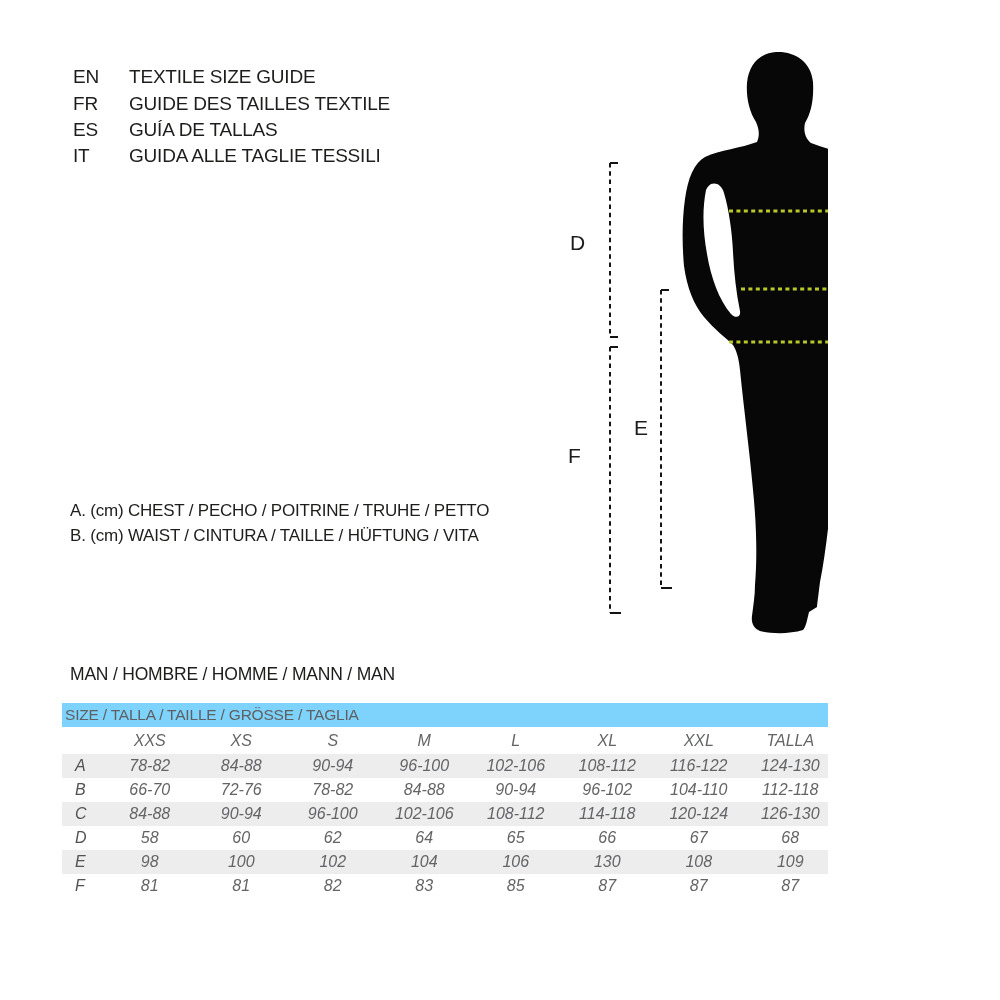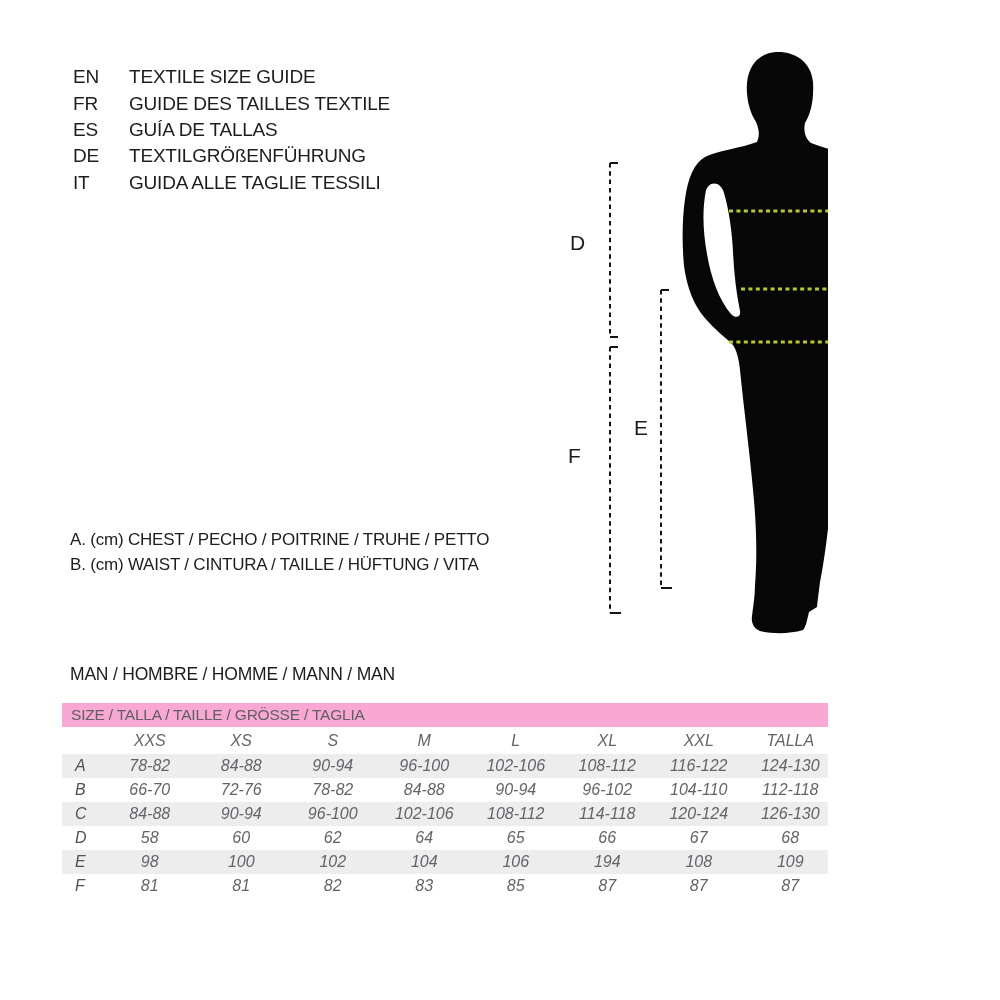--- a/index.html
+++ b/index.html
@@ -9,28 +9,28 @@
   }
   
   .langs{position:absolute;left:73px;top:64px;letter-spacing:-0.2px;}
   .lang-row{display:flex;height:26.4px;align-items:center;font-size:19px;}
   .lang-code{width:56px;flex:0 0 56px;}
   .lang-title{white-space:nowrap;}
   
   .figure{position:absolute;left:0;top:0;width:1000px;height:1000px;}
   .figure text{font-family:"Liberation Sans",sans-serif;font-size:21px;fill:#1c1c1c;}
   
-  .legend{position:absolute;left:70px;top:498px;letter-spacing:-0.2px;margin-top:29px;}
+  .legend{position:absolute;left:70px;top:498px;letter-spacing:-0.2px;}
   .legend-line{height:25px;display:flex;align-items:center;font-size:17px;white-space:nowrap;}
   
   .category{position:absolute;left:70px;top:664px;font-size:17.5px;letter-spacing:-0.2px;}
   
   .size-table{position:absolute;left:62px;top:703px;width:878px;font-size:16px;color:#636466;}
-  .st-header{height:24px;line-height:24px;background:#f9a8d4;color:#5f6062;
-             padding-left:9px;font-size:15.5px;letter-spacing:-0.2px;}
+  .st-header{height:24px;line-height:24px;background:#7dd3fc;color:#5f6062;
+             padding-left:3px;font-size:15.5px;letter-spacing:-0.2px;}
   .st-row{display:grid;grid-template-columns:42px repeat(8,91.5px) 1fr;
           height:24px;align-items:center;text-align:center;font-style:italic;}
   .st-row.colhead{height:27px;}
   .st-row .rowlabel{text-align:left;padding-left:13px;color:#515254;}
   .st-row.striped{background:#ededee;}
 </style>
 </head>
 <body>
 
 <div class="page">
@@ -40,24 +40,20 @@
       <span class="lang-code">EN</span>
       <span class="lang-title">TEXTILE SIZE GUIDE</span>
     </div>
     <div class="lang-row">
       <span class="lang-code">FR</span>
       <span class="lang-title">GUIDE DES TAILLES TEXTILE</span>
     </div>
     <div class="lang-row">
       <span class="lang-code">ES</span>
       <span class="lang-title">GUÍA DE TALLAS</span>
-    </div>
-    <div class="lang-row">
-      <span class="lang-code">DE</span>
-      <span class="lang-title">TEXTILGRÖßENFÜHRUNG</span>
     </div>
     <div class="lang-row">
       <span class="lang-code">IT</span>
       <span class="lang-title">GUIDA ALLE TAGLIE TESSILI</span>
     </div>
   </div>
 
   <svg class="figure" viewBox="0 0 1000 1000">
 
     <path fill="#070707" fill-rule="evenodd" d="
@@ -184,21 +180,21 @@
       <span></span>
     </div>
 
     <div class="st-row striped">
       <span class="rowlabel">E</span>
       <span>98</span>
       <span>100</span>
       <span>102</span>
       <span>104</span>
       <span>106</span>
-      <span>194</span>
+      <span>130</span>
       <span>108</span>
       <span>109</span>
       <span></span>
     </div>
 
     <div class="st-row">
       <span class="rowlabel">F</span>
       <span>81</span>
       <span>81</span>
       <span>82</span>

